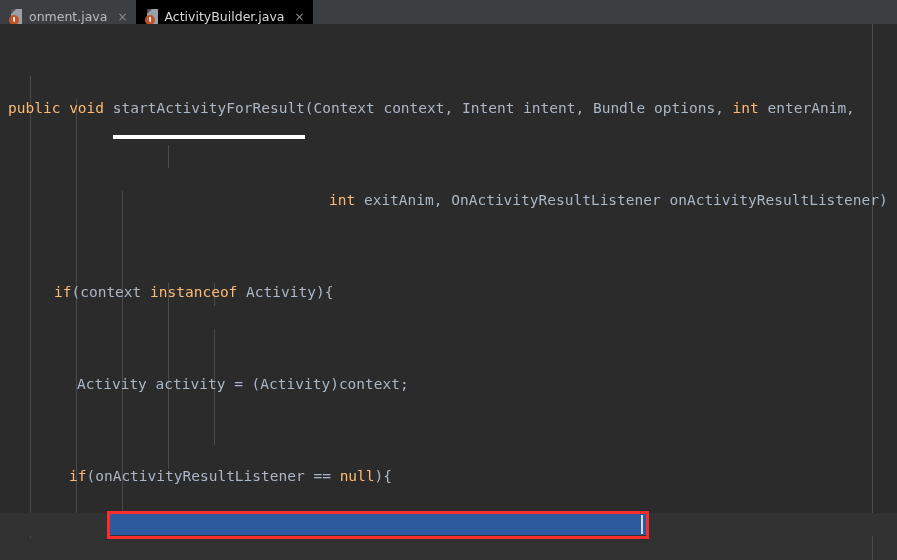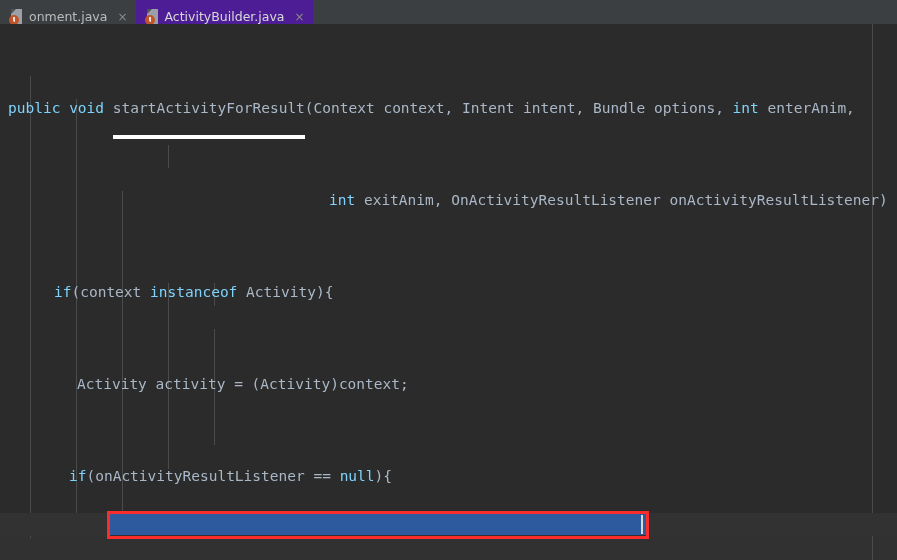--- a/index.html
+++ b/index.html
@@ -24,21 +24,21 @@
     display: flex; align-items: center; gap: 6px;
     padding: 0 8px 0 10px;
     height: 33px;
     font-size: 12.5px;
     color: #bbbbbb;
     position: relative;
     white-space: nowrap;
   }
   .tab.inactive { background: #3c3f41; }
   .tab.active {
-    background: #4c1d95;
+    background: #000000;
     color: #d8d8d8;
   }
   .tab.active::after {
     content: "";
     position: absolute; left: 0; right: 0; bottom: 0; height: 2px;
     background: #4a88c7;
   }
   .tab-close {
     font-size: 12px; color: #8a8a8a; line-height: 1;
     margin-left: 4px;
@@ -99,21 +99,21 @@
     color: #a9b7c6;
     white-space: pre;
   }
   .line {
     height: 23px;
     position: relative;
     padding-left: 8px;
   }
 
   
-  .kw   { color: #7dd3fc; }            
+  .kw   { color: #fdba74; }            
   .id   { color: #a9b7c6; }            
 
   
   .uline {
     border-bottom: 4px solid #ffffff;
     padding-bottom: 19px;
   }
   .sel-strip-left {
     position: absolute; left: 0; top: 489px; width: 108px; height: 23px;
     background: #323232;

